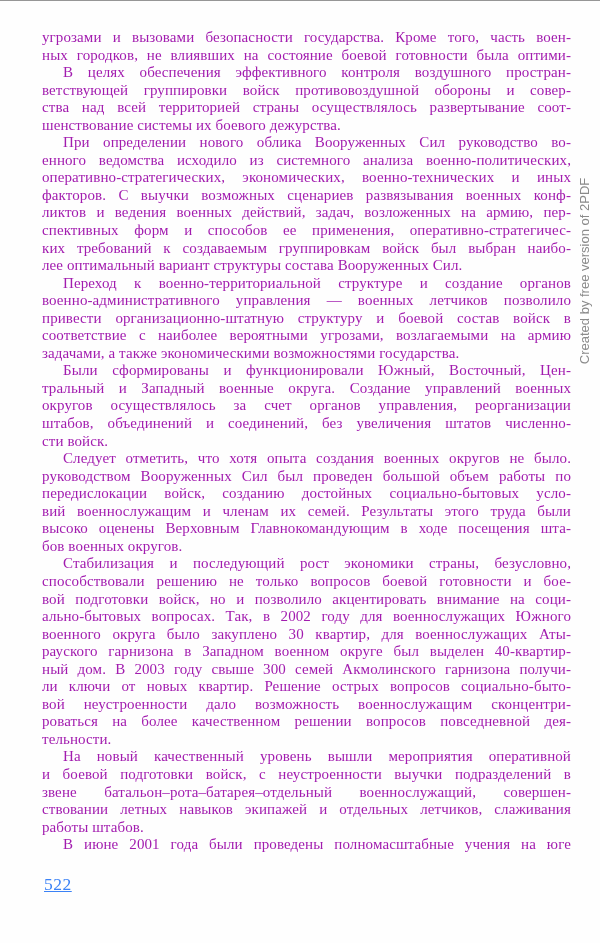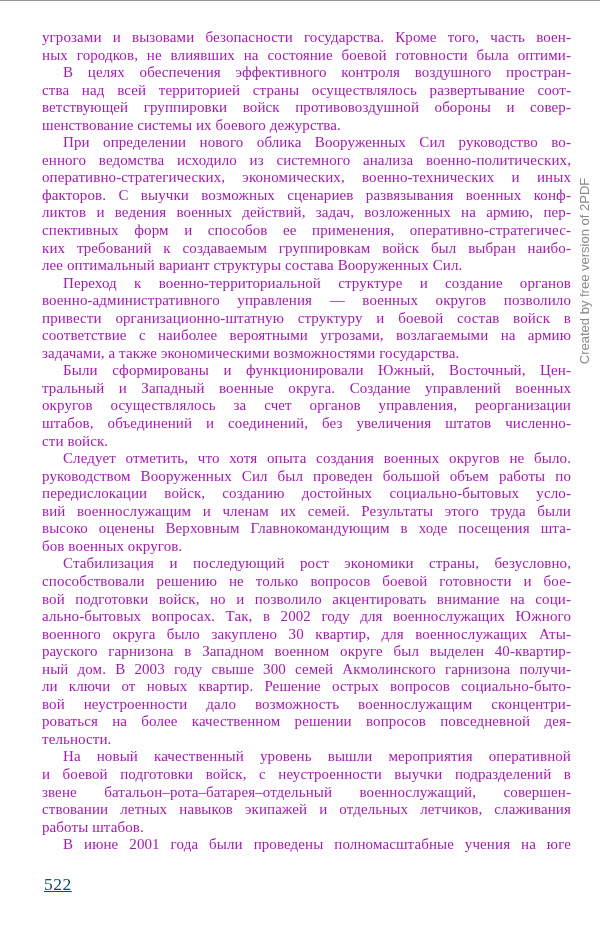--- a/index.html
+++ b/index.html
@@ -43,21 +43,21 @@
     text-align-last: left;
   }
   .line.indent {
     text-indent: 21px;
   }
   .page-number {
     position: absolute;
     left: 44px;
     top: 874px;
     font-size: 17.5px;
-    color: #0c4a6e;
+    color: #3b82f6;
     letter-spacing: 0.5px;
     text-decoration: underline;
   }
   .watermark {
     position: absolute;
     left: 584px;
     top: 271px;
     transform: translate(-50%, -50%) rotate(-90deg);
     white-space: nowrap;
     font-family: "Liberation Sans", "DejaVu Sans", sans-serif;
@@ -67,33 +67,33 @@
 </style>
 </head>
 <body>
 
 <div class="page">
   <div class="scan-edge-top"></div>
   <div class="text-block">
       <div class="line">угрозами и вызовами безопасности государства. Кроме того, часть воен-</div>
       <div class="line">ных городков, не влиявших на состояние боевой готовности была оптими-</div>
       <div class="line indent">В целях обеспечения эффективного контроля воздушного простран-</div>
+      <div class="line">ветствующей группировки войск противовоздушной обороны и совер-</div>
       <div class="line">ства над всей территорией страны осуществлялось развертывание соот-</div>
-      <div class="line">ветствующей группировки войск противовоздушной обороны и совер-</div>
       <div class="line lastline">шенствование системы их боевого дежурства.</div>
       <div class="line indent">При определении нового облика Вооруженных Сил руководство во-</div>
       <div class="line">енного ведомства исходило из системного анализа военно-политических,</div>
       <div class="line">оперативно-стратегических, экономических, военно-технических и иных</div>
       <div class="line">факторов. С выучки возможных сценариев развязывания военных конф-</div>
       <div class="line">ликтов и ведения военных действий, задач, возложенных на армию, пер-</div>
       <div class="line">спективных форм и способов ее применения, оперативно-стратегичес-</div>
       <div class="line">ких требований к создаваемым группировкам войск был выбран наибо-</div>
       <div class="line lastline">лее оптимальный вариант структуры состава Вооруженных Сил.</div>
       <div class="line indent">Переход к военно-территориальной структуре и создание органов</div>
-      <div class="line">военно-административного управления — военных округов позволило</div>
+      <div class="line">военно-административного управления — военных летчиков позволило</div>
       <div class="line">привести организационно-штатную структуру и боевой состав войск в</div>
       <div class="line">соответствие с наиболее вероятными угрозами, возлагаемыми на армию</div>
       <div class="line lastline">задачами, а также экономическими возможностями государства.</div>
       <div class="line indent">Были сформированы и функционировали Южный, Восточный, Цен-</div>
       <div class="line">тральный и Западный военные округа. Создание управлений военных</div>
       <div class="line">округов осуществлялось за счет органов управления, реорганизации</div>
       <div class="line">штабов, объединений и соединений, без увеличения штатов численно-</div>
       <div class="line lastline">сти войск.</div>
       <div class="line indent">Следует отметить, что хотя опыта создания военных округов не было.</div>
       <div class="line">руководством Вооруженных Сил был проведен большой объем работы по</div>

